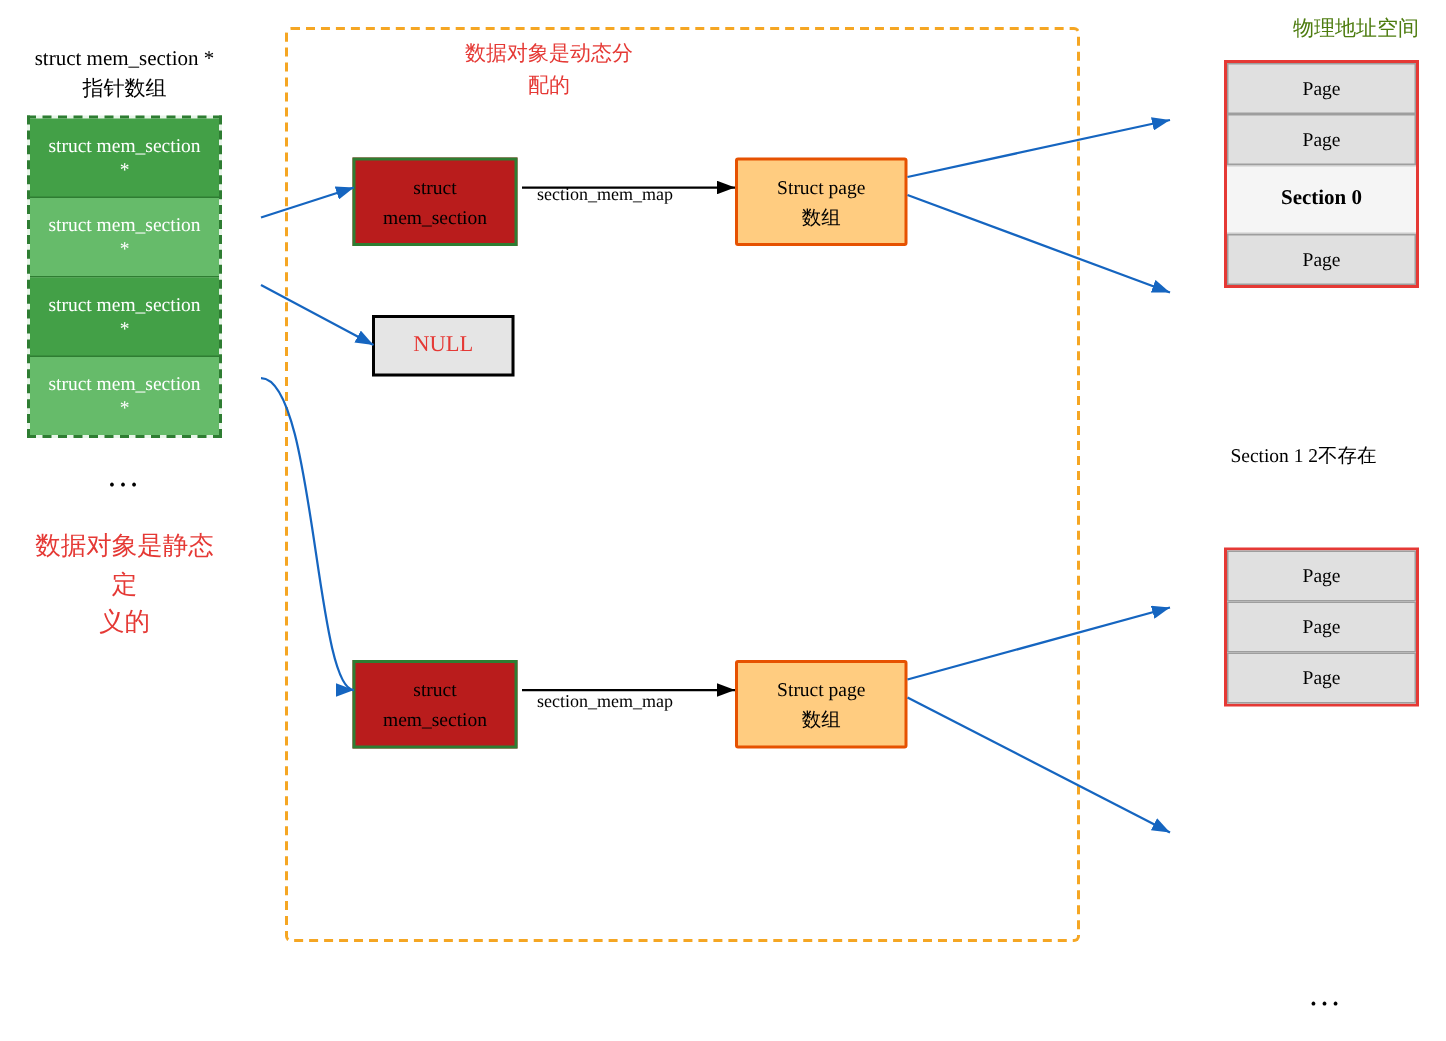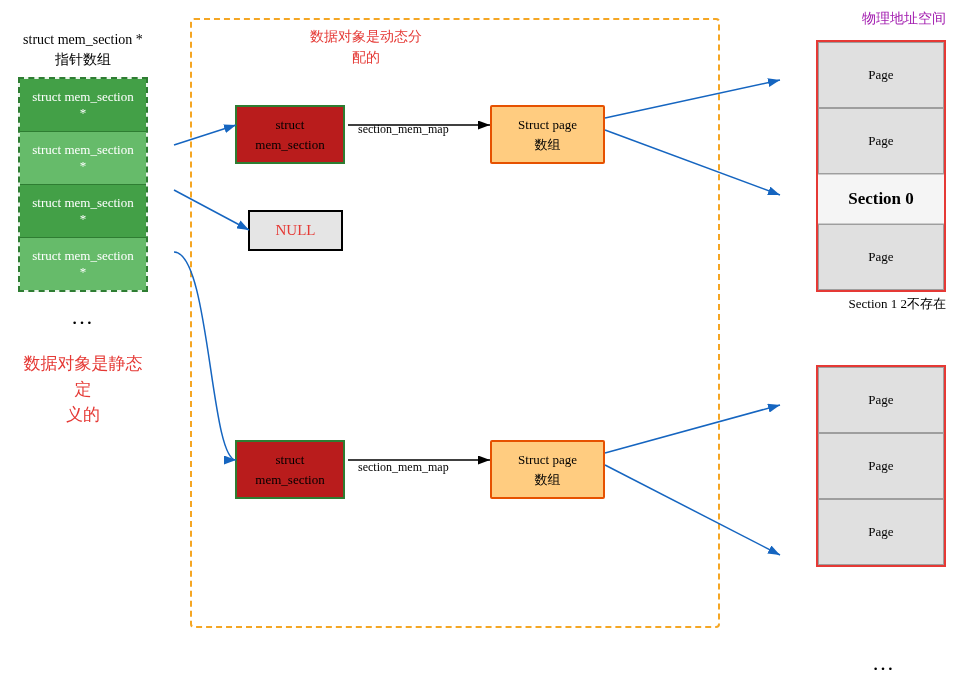--- a/index.html
+++ b/index.html
@@ -122,44 +122,44 @@
       text-align: center;
       line-height: 1.5;
       border-radius: 2px;
     }
 
     
     .phys-title {
       position: absolute;
       top: 10px;
       right: 18px;
-      color: #a21caf;
+      color: #4d7c0f;
       font-size: 14px;
     }
 
     
     .section-block {
       position: absolute;
       right: 18px;
       width: 130px;
       border: 2px solid #e53935;
     }
     .page-row {
       background: #e0e0e0;
       border: 1px solid #9e9e9e;
       text-align: center;
-      padding: 24px 0;
+      padding: 8px 0;
       font-size: 13px;
       color: #000;
     }
     .section-label-inside {
       background: #f5f5f5;
       text-align: center;
       padding: 14px 0;
-      font-size: 17px;
+      font-size: 14px;
       font-weight: bold;
       color: #000;
       border-top: 1px solid #ccc;
       border-bottom: 1px solid #ccc;
     }
 
     .section-note {
       position: absolute;
       font-size: 13px;
       color: #000;
@@ -231,21 +231,21 @@
     <span>数组</span>
   </div>
 
   <div class="section-block" style="top:40px;">
     <div class="page-row">Page</div>
     <div class="page-row" style="border-top:1px solid #9e9e9e;">Page</div>
     <div class="section-label-inside">Section 0</div>
     <div class="page-row">Page</div>
   </div>
 
-  <div class="section-note" style="top:295px; right:18px; width:130px; text-align:right;">Section 1 2不存在</div>
+  <div class="section-note" style="top:295px; right:30px; width:130px; text-align:center;">Section 1 2不存在</div>
 
   <div class="section-block" style="top:365px;">
     <div class="page-row">Page</div>
     <div class="page-row" style="border-top:1px solid #9e9e9e;">Page</div>
     <div class="page-row">Page</div>
   </div>
 
   <div class="bottom-dots" style="bottom:18px; right:68px;">…</div>
 
   <svg class="arrows">

